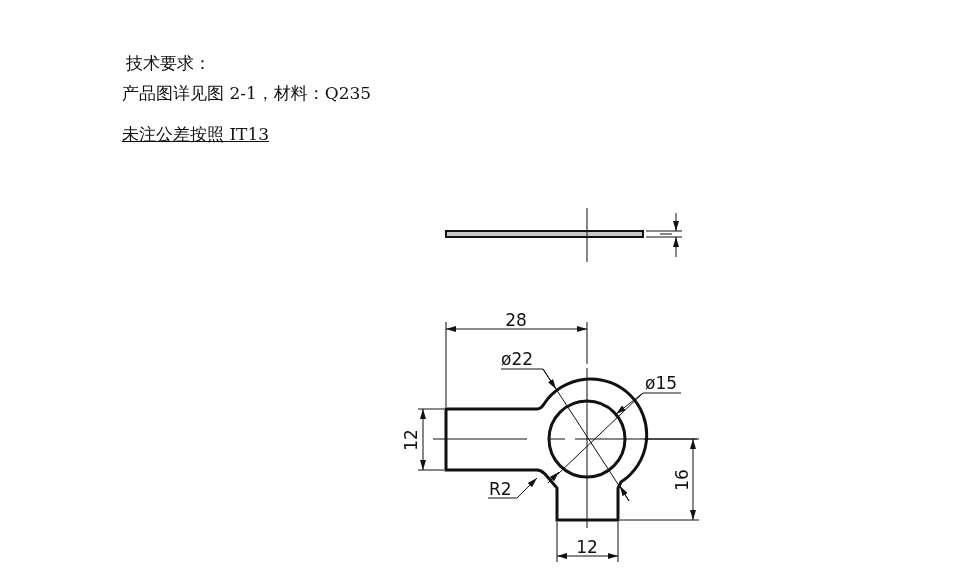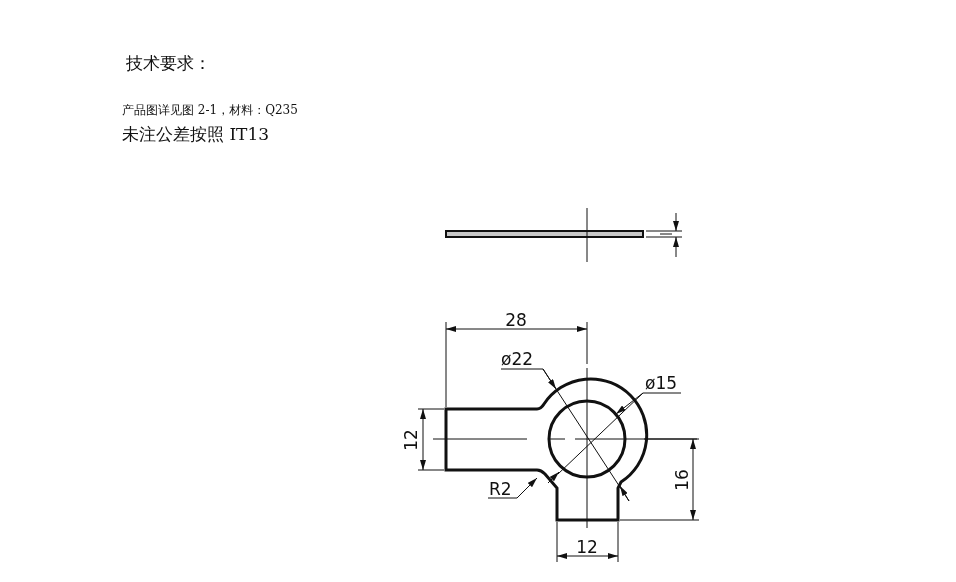--- a/index.html
+++ b/index.html
@@ -1,20 +1,20 @@
 <!DOCTYPE html>
 <html><head>
 <meta charset="utf-8">
 <style>
   html, body { margin: 0; padding: 0; background: #ffffff; }
   body { width: 956px; height: 582px; position: relative; overflow: hidden; font-family: "DejaVu Serif", "Liberation Serif", serif; }
   .notes { position: absolute; left: 118px; top: 52px; color: #111; font-family: "DejaVu Serif", "Liberation Serif", serif; }
   .notes .title { font-size: 17px; position: absolute; left: 8px; top: 0; white-space: nowrap; }
-  .notes .line1 { font-size: 12px; position: absolute; left: 4px; top: 30px; white-space: nowrap; margin-top: 20px; }
-  .notes .line2 { font-size: 17px; position: absolute; left: 4px; top: 71px; white-space: nowrap; }
+  .notes .line1 { font-size: 17px; position: absolute; left: 4px; top: 30px; white-space: nowrap; }
+  .notes .line2 { font-size: 17px; position: absolute; left: 4px; top: 71px; white-space: nowrap; text-decoration: underline; }
   svg.drawing { position: absolute; left: 0; top: 0; }
   .dimtxt { font-family: "DejaVu Sans", "Liberation Sans", sans-serif; font-size: 17px; fill: #111; }
 </style>
 </head>
 <body>
 
 <div class="notes">
   <div class="title">技术要求：</div>
   <div class="line1">产品图详见图 2-1，材料：Q235</div>
   <div class="line2">未注公差按照 IT13</div>

